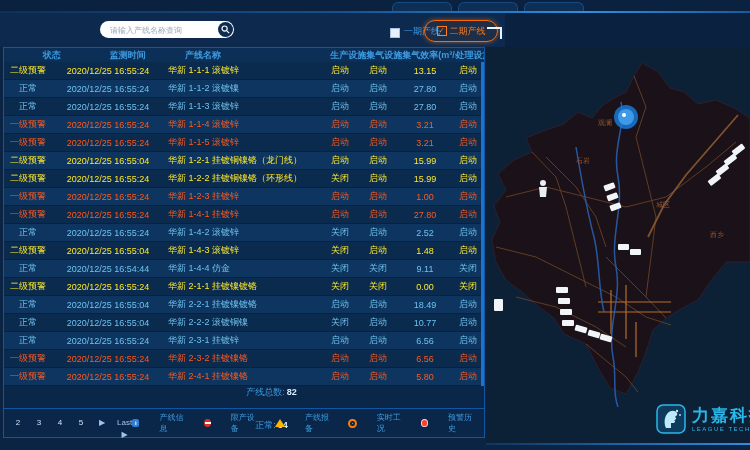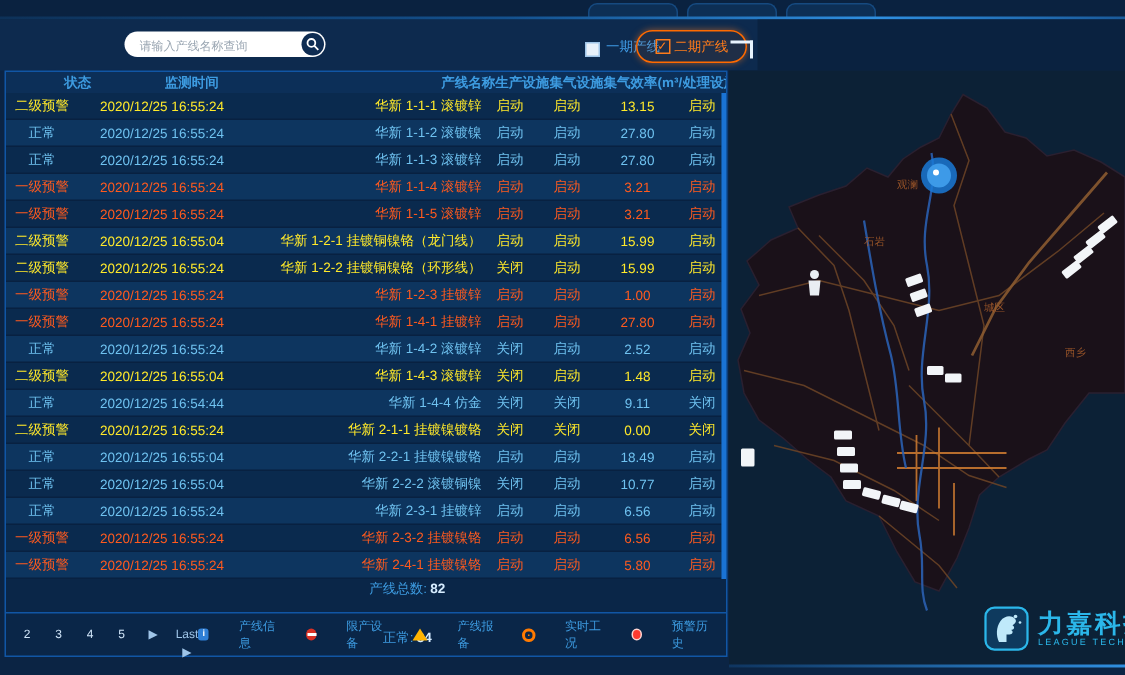--- a/index.html
+++ b/index.html
@@ -11,21 +11,21 @@
   .top-tab{position:absolute;top:2px;height:10px;width:58px;border:1px solid #164a80;
            border-bottom:none;border-radius:6px 6px 0 0;background:#0d2f55;}
   .top-line{position:absolute;top:11px;left:0;width:750px;height:2px;
             background:linear-gradient(90deg,#0d3158 0%,#14518e 45%,#2f8fe0 78%,#1a5a9a 100%);}
 
   
   .toolbar{position:absolute;left:0;top:13px;width:750px;height:34px;background:#0d2a4e;}
   .toolbar-dark{position:absolute;left:505px;top:0;width:245px;height:34px;background:#0a2240;}
   .title{position:absolute;left:26px;top:8px;font-size:15px;font-weight:bold;color:#ffffff;
          letter-spacing:10px;text-shadow:0 0 4px rgba(47,133,216,.6);margin-top:28px;}
-  .search{position:absolute;left:83px;top:8px;width:134px;height:17px;background:#fff;
+  .search{position:absolute;left:100px;top:8px;width:134px;height:17px;background:#fff;
           border-radius:9px;}
   .search input{position:absolute;left:8px;top:1px;width:104px;height:14px;border:none;outline:none;
           font-size:8px;color:#333;background:transparent;}
   .search input::placeholder{color:#9aa6b2;}
   .search-btn{position:absolute;right:1px;top:1px;width:15px;height:15px;border-radius:50%;
           background:#0e2c52;display:flex;align-items:center;justify-content:center;cursor:pointer;}
   .phase1{position:absolute;left:372px;top:12px;display:flex;align-items:flex-end;gap:4px;
           color:#3f9be5;font-size:9px;cursor:pointer;padding-left:18px;}
   .cbx{display:inline-block;width:8px;height:8px;border:1px solid #9fc5e8;background:#e8f1fa;}
   .phase2{position:absolute;left:424px;top:7px;width:72px;height:20px;border:1px solid #ff6a00;
@@ -38,21 +38,21 @@
           border-top:2px solid #e8f4ff;border-right:2px solid #e8f4ff;}
 
   
   .left-panel{position:absolute;left:3px;top:47px;width:482px;height:391px;background:#0a2648;
           border:1px solid #1156a5;box-sizing:border-box;}
   .thead{display:flex;height:14px;align-items:center;font-size:9px;font-weight:bold;
           color:#3d9be0;background:#0c2f58;padding-left:25px;}
   .td{overflow:hidden;white-space:nowrap;text-align:center;box-sizing:border-box;}
   .col-status{width:48px;}
   .col-time{width:112px;}
-  .col-line{width:157px;text-align:right;padding-left:4px;}
+  .col-line{width:157px;text-align:left;padding-left:4px;}
   .col-prod{width:38px;}
   .col-gas{width:38px;}
   .col-eff{width:56px;}
   .col-treat{width:30px;}
   .tbody{position:relative;}
   .tr{display:flex;height:18px;align-items:center;font-size:9px;cursor:pointer;
       border-bottom:1px solid #082141;box-sizing:border-box;}
   .tr:nth-child(odd){background:#0a2a4e;}
   .tr:nth-child(even){background:#0d355f;}
   .normal{color:#6fc2f0;}

